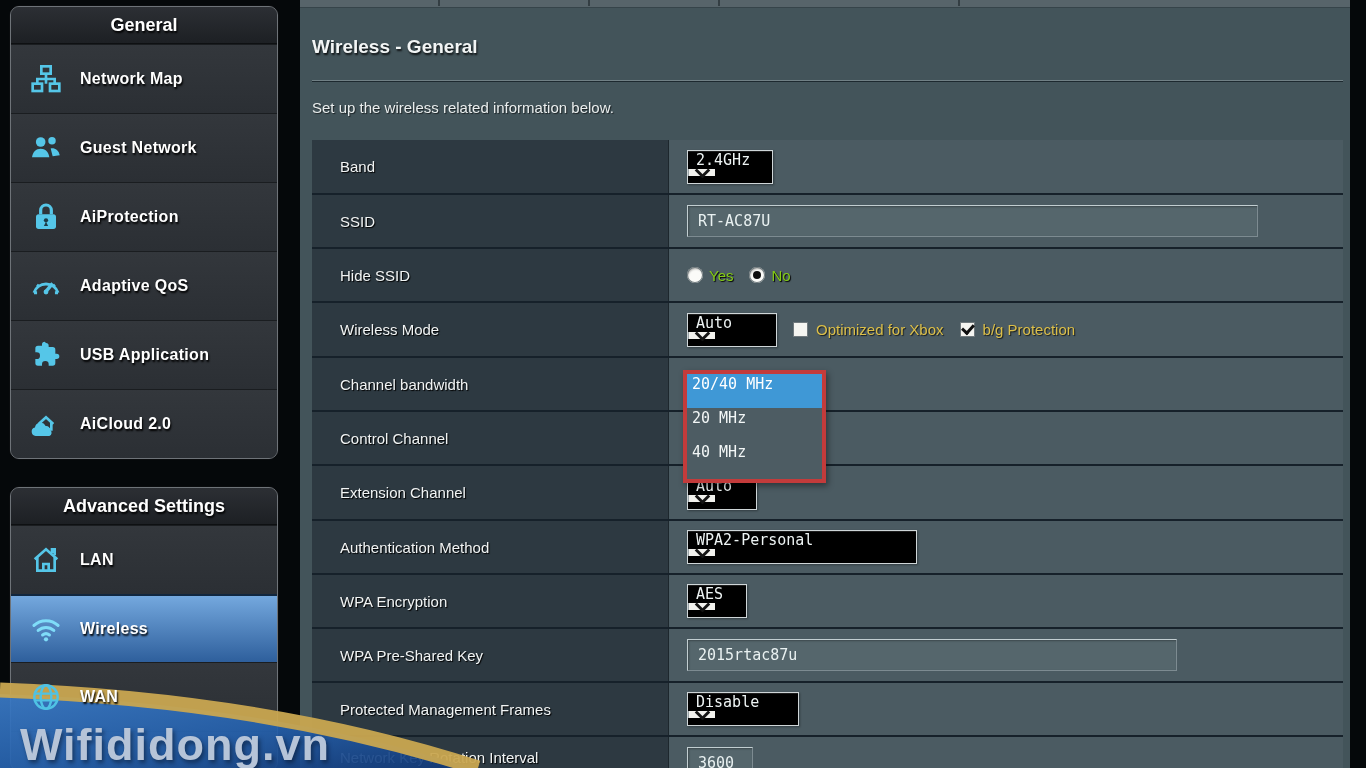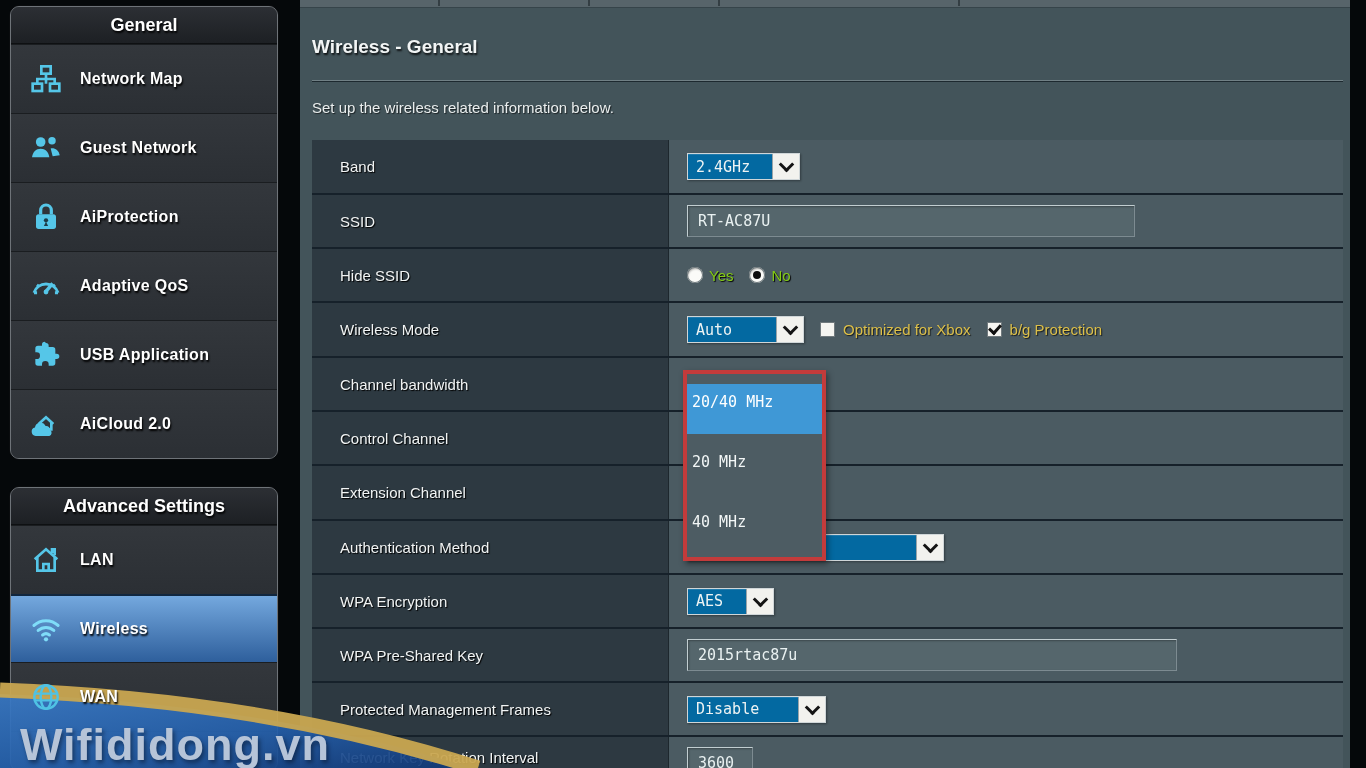--- a/index.html
+++ b/index.html
@@ -15,36 +15,36 @@
   .subtitle{position:absolute;left:12px;top:99px;font-size:15px;color:#eaeeee;text-shadow:1px 1px 1px rgba(0,0,0,.6);}
 
   .table{position:absolute;left:12px;top:140px;width:1031px;height:628px;}
   .row{display:flex;width:100%;box-sizing:border-box;border-bottom:2px solid #16212a;overflow:hidden;}
   .h55{height:55px}.h54{height:54px}
   .h31{height:31px;border-bottom:none;}
   .row .lbl{width:356px;flex:none;background:#2d3941;color:#f1f4f4;font-size:15px;display:flex;align-items:center;padding-left:28px;box-sizing:border-box;text-shadow:1px 1px 1px #000;}
   .row .val{flex:1;background:#4b5b62;display:flex;align-items:center;padding-left:18px;border-left:1px solid #1d272d;position:relative;}
 
   
-  .select{display:inline-flex;height:27px;border:1px solid #cfd6d8;background:#0369a1;box-sizing:border-box;box-shadow:inset 0 1px 0 rgba(255,255,255,.12), 1px 1px 2px rgba(0,0,0,.35);cursor:pointer;}
+  .select{display:inline-flex;height:34px;border:1px solid #cfd6d8;background:#000000;box-sizing:border-box;box-shadow:inset 0 1px 0 rgba(255,255,255,.12), 1px 1px 2px rgba(0,0,0,.35);cursor:pointer;flex-direction:column;}
   .sel-text{display:flex;align-items:center;padding:0 8px;font-family:"DejaVu Sans Mono",monospace;font-size:15px;color:#edf3f3;white-space:pre;}
   .sel-btn{width:26px;background:#f2f2ee;border-left:1px solid #9aa4a8;display:flex;align-items:center;justify-content:center;flex:none;}
   .chev{width:8px;height:8px;border-right:3px solid #141414;border-bottom:3px solid #141414;transform:rotate(45deg);margin-top:-4px;}
   .tinput{background:#55666c;border:1px solid #c2ced1;border-right-color:#7d8b91;border-bottom-color:#7d8b91;height:32px;box-sizing:border-box;color:#e9f1f1;font-family:"DejaVu Sans Mono",monospace;font-size:15px;padding:0 10px;box-shadow:inset 1px 1px 2px rgba(0,0,0,.3);outline:none;}
   .radio{width:16px;height:16px;border-radius:50%;background:#fbfbf8;box-shadow:inset 0 0 0 1px #6f7a7e, inset 1px 2px 2px rgba(0,0,0,.3);flex:none;cursor:pointer;}
   .radio.on::after{content:"";display:block;width:8px;height:8px;margin:4px;border-radius:50%;background:#0d0d0d;}
   .radio-label{color:#84cc16;font-size:15px;margin:0 16px 0 6px;text-shadow:1px 1px 1px #000;}
   .checkbox{width:15px;height:15px;background:#f5f5f1;box-shadow:inset 0 0 0 1px #70797d;flex:none;position:relative;cursor:pointer;}
   .checkbox.checked::after{content:"";position:absolute;left:4px;top:0px;width:5px;height:9px;border-right:3px solid #101010;border-bottom:3px solid #101010;transform:rotate(42deg);}
   .cb-label{color:#dcbf49;font-size:15px;margin-left:8px;text-shadow:1px 1px 1px rgba(0,0,0,.7);}
   .gap16{margin-left:16px;}
 
   
   .dropdown-open{position:absolute;left:371px;top:230px;width:135px;border:4px solid #c33b3b;background:#4d5c63;z-index:30;font-family:"DejaVu Sans Mono",monospace;font-size:15px;color:#f2f6f6;box-shadow:2px 3px 6px rgba(0,0,0,.4);}
-  .dd-option{height:34px;line-height:20px;padding:8px 5px;white-space:pre;cursor:pointer;margin-top:10px;}
+  .dd-option{height:34px;line-height:20px;padding:0 5px;white-space:pre;cursor:pointer;}
   .dd-option.hl{background:#3f98d6;color:#fff;}
   .dd-pad{height:3px;}
 
   
   .sidebar{position:absolute;left:10px;top:6px;width:268px;}
   .side-group{border:1px solid #6e7378;border-radius:9px;background:#2f3338;overflow:hidden;box-shadow:0 0 0 1px #0a0c0e, inset 0 1px 0 rgba(255,255,255,.15);}
   .side-header{height:36px;display:flex;align-items:center;justify-content:center;background:linear-gradient(#2c2f34,#1d2024);color:#fff;font-weight:bold;font-size:18px;border-bottom:1px solid #0e1012;text-shadow:1px 2px 2px #000;}
   .side-item{height:68px;display:flex;align-items:center;border-top:1px solid #1a1d20;background:linear-gradient(#33373c,#2b2f34);cursor:pointer;text-align:right;}
   .side-item .ic{width:42px;margin-left:14px;flex:none;display:flex;justify-content:center;}
   .side-item .tx{margin-left:13px;color:#fff;font-weight:bold;font-size:16px;text-shadow:1px 2px 2px #000;letter-spacing:.3px;}
@@ -201,21 +201,21 @@
             <span class="sel-btn">
                 <span class="chev"></span>
               </span>
           </div>
         </div>
       </div>
 
       <div class="row h54">
         <div class="lbl">SSID</div>
         <div class="val">
-          <input class="tinput" style="width: 448px;" value="RT-AC87U">
+          <input class="tinput" style="width: 571px;" value="RT-AC87U">
         </div>
       </div>
 
       <div class="row h54">
         <div class="lbl">Hide SSID</div>
         <div class="val">
           <span class="radio"></span>
           <span class="radio-label">Yes</span>
           <span class="radio on"></span>
           <span class="radio-label">No</span>

